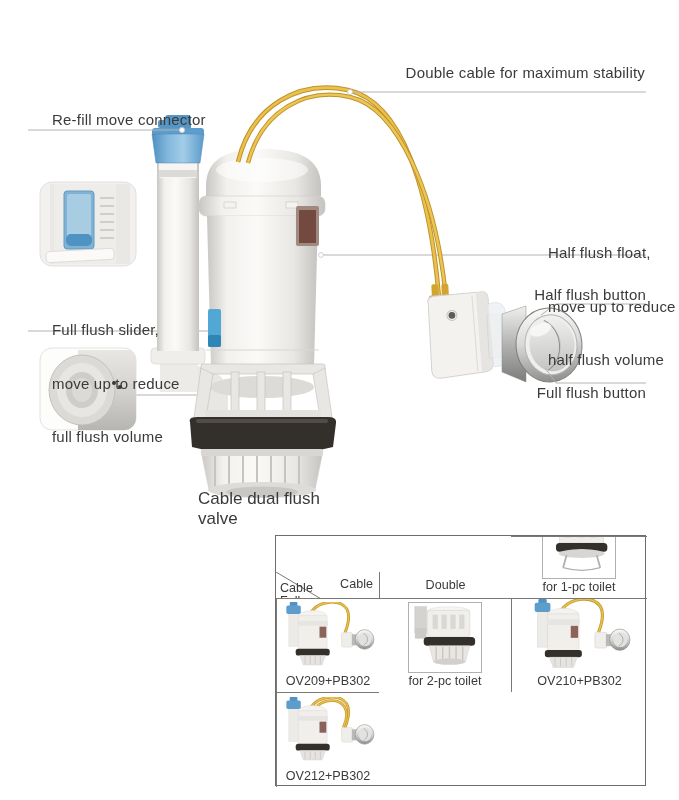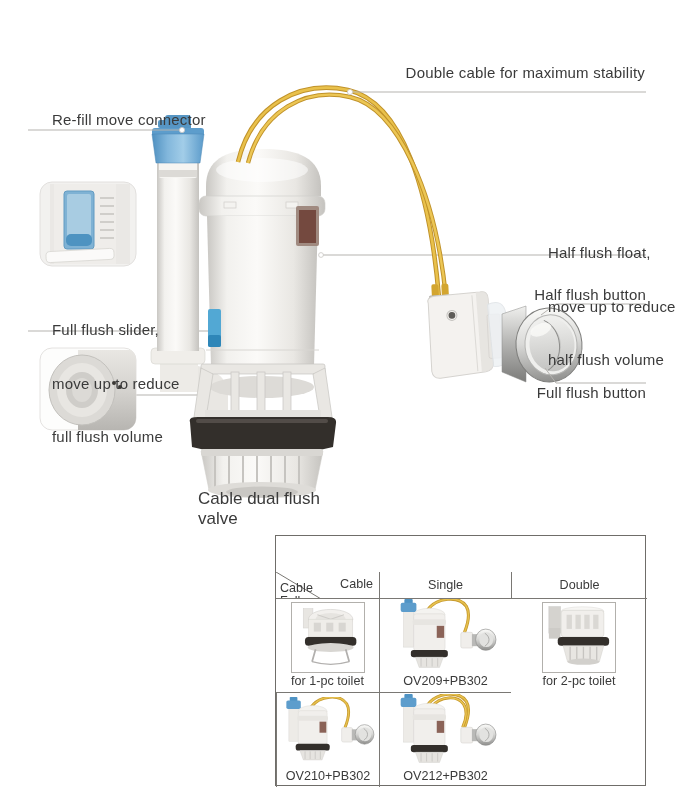--- a/index.html
+++ b/index.html
@@ -287,21 +287,20 @@
 
     <div class="tcell toprow first corner">
       <svg width="102" height="61">
         <line x1="0" y1="0" x2="102" y2="61" stroke="#7a7874"></line>
         <line x1="0" y1="35" x2="102" y2="61" stroke="#7a7874"></line>
       </svg>
       <span class="c-cable">Cable</span>
       <span class="c-item">Full no.</span>
       <span class="c-base">Cable</span>
     </div>
-    <div class="tcell toprow hcell">Single</div>
     <div class="tcell toprow hcell">Double</div>
 
     <div class="tcell first">
       <div class="thumb-wrap">
         <div class="base-box">
           <svg width="68" height="62" viewBox="0 0 76 70">
               <use href="#sym-base-1pc"></use>
             </svg>
         </div>
       </div>

